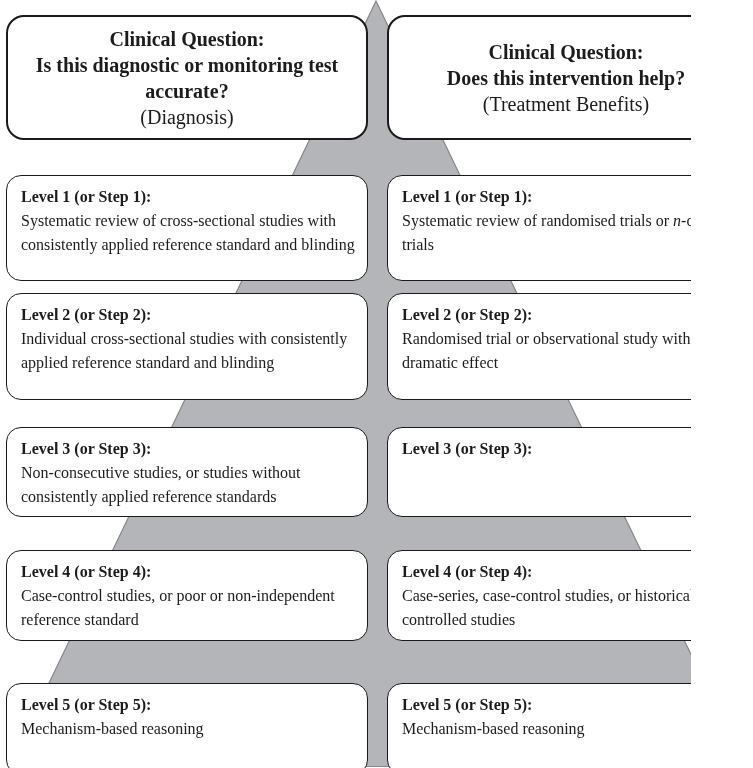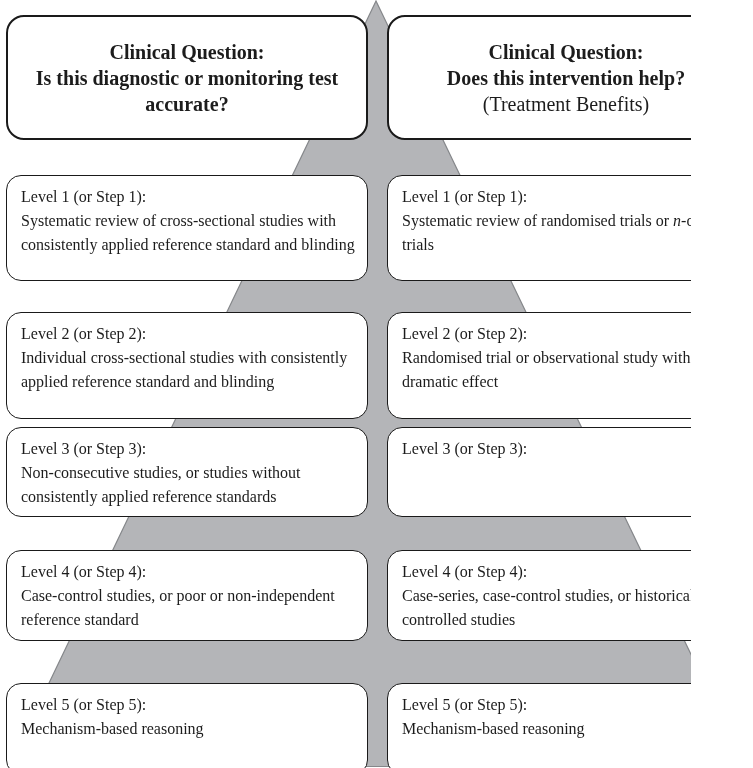--- a/index.html
+++ b/index.html
@@ -16,40 +16,41 @@
   .col-l{left:6px;width:362px;}
   .col-r{left:387px;width:358px;}
   .hdr{
     top:15px;height:125px;border-width:2.5px;border-radius:18px;
     display:flex;flex-direction:column;justify-content:center;
     text-align:center;font-size:20px;line-height:26px;padding:0 10px;
   }
   .hdr .bold{font-weight:bold;}
   .lvl{font-size:16px;line-height:24px;}
   .lvl .pad{padding:9px 10px 0 14px;}
-  .lvl-title{font-weight:normal;}
+  .lvl-title{font-weight:bold;}
   .row-1{top:175px;height:106px;}
-  .row-2{top:312px;height:107px;}
+  .row-2{top:293px;height:107px;}
   .row-3{top:427px;height:90px;}
   .row-4{top:550px;height:91px;}
   .row-5{top:643px;height:92px;margin-top:40px;}
   .ital{font-style:italic;}
 </style>
 </head>
 <body>
 
 <div class="stage">
 
   <svg class="pyramid-svg" width="753" height="768" viewBox="0 0 753 768" aria-hidden="true">
     <polygon class="pyramid-shape" points="376,1 745,766.5 9,766.5"></polygon>
   </svg>
 
   <section class="box hdr col-l">
     <div class="bold">Clinical Question:</div>
     <div class="bold">Is this diagnostic or monitoring test accurate?</div>
+    <div>(Diagnosis)</div>
   </section>
 
   <section class="box hdr col-r">
     <div class="bold">Clinical Question:</div>
     <div class="bold">Does this intervention help?</div>
     <div>(Treatment Benefits)</div>
   </section>
 
   <section class="box lvl col-l row-1">
     <div class="pad">

